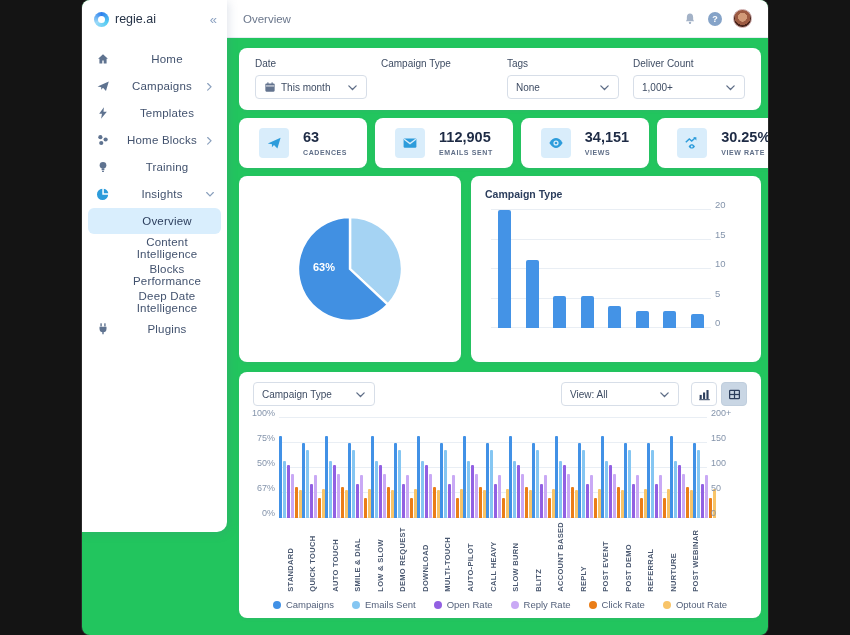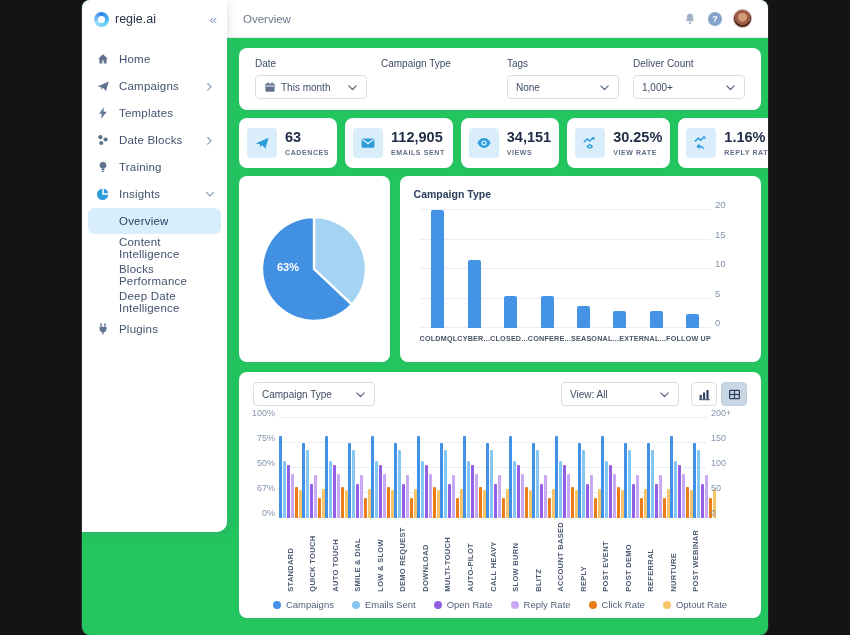--- a/index.html
+++ b/index.html
@@ -8,21 +8,21 @@
   .window { position:relative; width:686px; height:635px; background:#22c55e; border-radius:8px; overflow:hidden; box-shadow:0 0 0 1px #2a2a2a; }
 
   
   .sidebar { position:absolute; left:0; top:0; width:145px; height:532px; background:#fff; border-radius:0 0 10px 0; box-shadow:2px 2px 10px rgba(90,110,150,.18); z-index:5; }
   .logo-row { height:38px; display:flex; align-items:center; padding:0 10px 0 12px; }
   .logo-mark { width:15px; height:15px; border-radius:50%; background:conic-gradient(#2f80ed, #56ccf2, #9ad9f8, #2f80ed); position:relative; flex:0 0 auto; }
   .logo-mark::after { content:""; position:absolute; left:4px; top:4px; width:7px; height:7px; border-radius:50%; background:#fff; }
   .logo-text { font-size:12.5px; color:#253246; margin-left:6px; flex:1; }
   .collapse { color:#8aa0c0; font-size:13px; cursor:pointer; }
   .nav { padding:8px 0 0 0; }
-  .nav-item { display:flex; align-items:center; height:26px; margin:0 6px 1px 6px; padding:0 6px; border-radius:6px; cursor:pointer; }
+  .nav-item { display:flex; align-items:center; height:26px; margin:0 6px 1px 6px; padding:0 6px; border-radius:6px; cursor:pointer;text-align:center; }
   .nav-item .nicon { width:18px; display:flex; justify-content:center; margin-right:7px; }
   .nav-item .nlabel { flex:1; font-size:11.5px; color:#42526e; letter-spacing:.2px; }
   .nav-item .nchev { color:#8aa0bd; display:flex; }
   .nav-item.sub { padding-left:31px; }
   .nav-item.active { background:#d9eefd; }
   .nav-item.active .nlabel { color:#2c3e5d; }
 
   
   .topbar { position:absolute; left:145px; top:0; right:0; height:38px; background:#fff; border-bottom:1px solid #e6ecf3; display:flex; align-items:center; padding:0 16px; }
   .tb-title { font-size:11.5px; color:#6b778c; flex:1; }
@@ -35,21 +35,21 @@
   .content { position:absolute; left:145px; top:38px; right:0; bottom:0; padding:10px 7px 0 12px; }
   .card { background:#fff; border-radius:8px; box-shadow:0 1px 3px rgba(110,130,165,.14); }
 
   .filters { display:flex; gap:14px; padding:10px 16px; height:62px; margin-bottom:8px; }
   .filter { flex:1; }
   .filter .flabel { display:block; font-size:10px; color:#3e4c63; margin-bottom:6px; }
   .selectbox { height:24px; border:1px solid #d7dee8; border-radius:4px; background:#fff; display:flex; align-items:center; padding:0 8px; cursor:pointer; }
   .selectbox .sval { flex:1; font-size:10px; color:#3e4c63; display:flex; align-items:center; gap:5px; }
 
   .stats { display:flex; gap:8px; margin-bottom:8px; }
-  .stat { flex:1; display:flex; align-items:center; gap:8px; padding:10px 8px; }
+  .stat { flex:1; display:flex; align-items:center; gap:14px; padding:10px 20px; }
   .stat-icon { width:30px; height:30px; border-radius:4px; background:#d9edfb; display:flex; align-items:center; justify-content:center; flex:0 0 auto; }
   .stat-val { font-size:14.5px; font-weight:bold; color:#1e2b45; line-height:1.1; }
   .stat-lab { font-size:7px; font-weight:bold; color:#5f6e87; letter-spacing:.6px; margin-top:3px; white-space:nowrap; }
 
   .charts-row { display:flex; gap:10px; height:186px; margin-bottom:10px; }
   .pie-card { width:222px; display:flex; align-items:center; justify-content:center; }
   .bar-card { flex:1; position:relative; padding:12px 14px 8px 14px; }
   .bar-title { font-size:10.5px; font-weight:bold; color:#2c3e5d; }
   .tplot { position:relative; margin:10px 36px 0 6px; height:118px; }
   .gridline { position:absolute; left:0; right:0; height:1px; background:#e9eef4; }
@@ -128,21 +128,21 @@
         <div class="nav-item">
           <span class="nicon">
             <svg width="14" height="14" viewBox="0 0 16 16">
               <g fill="#5f7390">
                 <circle cx="5" cy="4.8" r="2.4"></circle>
                 <circle cx="11" cy="7.4" r="2.4"></circle>
                 <circle cx="6" cy="11.4" r="2.4"></circle>
               </g>
             </svg>
           </span>
-          <span class="nlabel">Date Blocks</span>
+          <span class="nlabel">Home Blocks</span>
           <span class="nchev">
             <svg width="10" height="10" viewBox="0 0 12 10">
               <path d="M3.2 2 7.2 6 3.2 10" fill="none" stroke="#8aa0bd" stroke-width="1.4" stroke-linecap="round"></path>
             </svg>
           </span>
         </div>
         <div class="nav-item">
           <span class="nicon">
             <svg width="14" height="14" viewBox="0 0 16 16">
               <g fill="#5f7390">
@@ -379,30 +379,20 @@
               </div>
             </div>
             <div class="tyticks">
               <div class="tytick" style="bottom:calc(0% - 5px)">0</div>
               <div class="tytick" style="bottom:calc(25% - 5px)">5</div>
               <div class="tytick" style="bottom:calc(50% - 5px)">10</div>
               <div class="tytick" style="bottom:calc(75% - 5px)">15</div>
               <div class="tytick" style="bottom:calc(100% - 5px)">20</div>
             </div>
           </div>
-        <div class="txlabels" id="txlabels">
-            <div class="txlabel">COLD</div>
-            <div class="txlabel">MQL</div>
-            <div class="txlabel">CYBER...</div>
-            <div class="txlabel">CLOSED...</div>
-            <div class="txlabel">CONFERE...</div>
-            <div class="txlabel">SEASONAL...</div>
-            <div class="txlabel">EXTERNAL...</div>
-            <div class="txlabel">FOLLOW UP</div>
-          </div>
       </div>
     </section>
 
     <section class="card bottom-card">
       <div class="controls">
         <div class="ctl-left selectbox">
           <span class="sval">Campaign Type</span>
           <span class="chev" style="display: flex;">
               <svg width="11" height="11" viewBox="0 0 12 10">
                 <path d="M2 3.2 6 7.2 10 3.2" fill="none" stroke="#5f6e87" stroke-width="1.4" stroke-linecap="round"></path>

